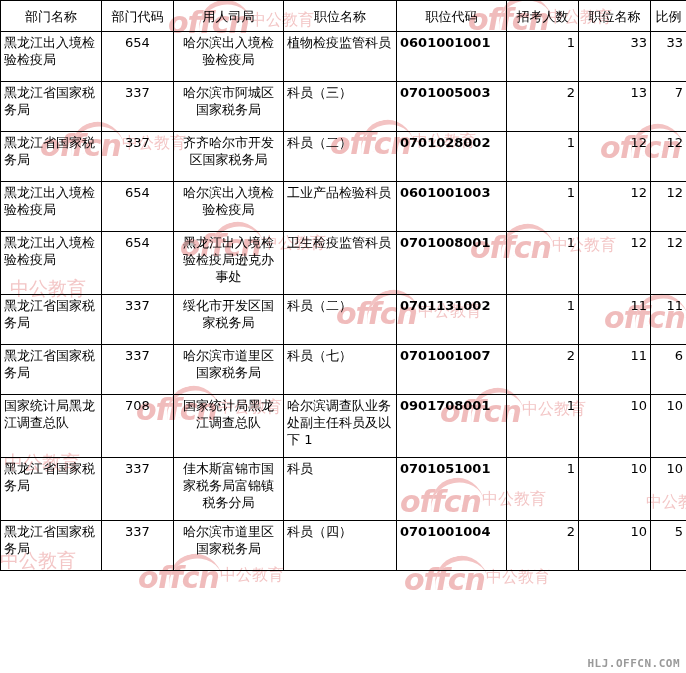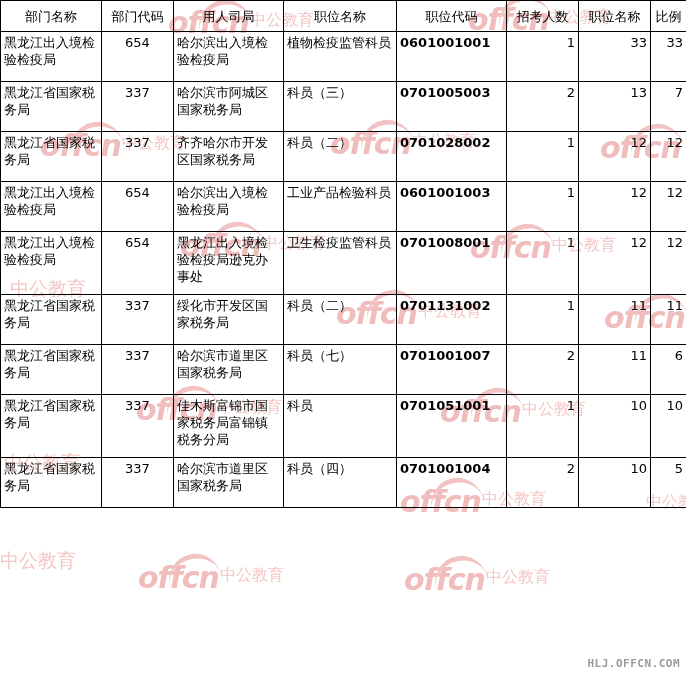--- a/index.html
+++ b/index.html
@@ -49,21 +49,21 @@
   col.c1 { width: 72px; }
   col.c2 { width: 110px; }
   col.c3 { width: 113px; }
   col.c4 { width: 110px; }
   col.c5 { width: 72px; }
   col.c6 { width: 72px; }
   col.c7 { width: 36px; }
 
   td.dept     { text-align: left; }
   td.code     { text-align: center; vertical-align: middle; }
-  td.bureau   { text-align: left; font-family: Liberation Serif, serif; }
+  td.bureau   { text-align: center; font-family: Liberation Serif, serif; }
   td.post     { text-align: left; }
   td.postcode { text-align: left; vertical-align: bottom; font-weight: bold; }
   td.num      { text-align: right; vertical-align: bottom; }
 
   
   tr.r { height: 50px; }
   tr.r.tall { height: 63px; }
 
   
   #watermarks {
@@ -268,20 +268,30 @@
         <td class="dept">黑龙江省国家税务局</td>
         <td class="code">337</td>
         <td class="bureau">哈尔滨市道里区国家税务局</td>
         <td class="post">科员（七）</td>
         <td class="postcode">0701001007</td>
         <td class="num">2</td>
         <td class="num">11</td>
         <td class="num">6</td>
       </tr>
       <tr class="r tall">
+        <td class="dept">国家统计局黑龙江调查总队</td>
+        <td class="code">708</td>
+        <td class="bureau">国家统计局黑龙江调查总队</td>
+        <td class="post">哈尔滨调查队业务处副主任科员及以下 1</td>
+        <td class="postcode">0901708001</td>
+        <td class="num">1</td>
+        <td class="num">10</td>
+        <td class="num">10</td>
+      </tr>
+      <tr class="r tall">
         <td class="dept">黑龙江省国家税务局</td>
         <td class="code">337</td>
         <td class="bureau">佳木斯富锦市国家税务局富锦镇税务分局</td>
         <td class="post">科员</td>
         <td class="postcode">0701051001</td>
         <td class="num">1</td>
         <td class="num">10</td>
         <td class="num">10</td>
       </tr>
       <tr class="r">

